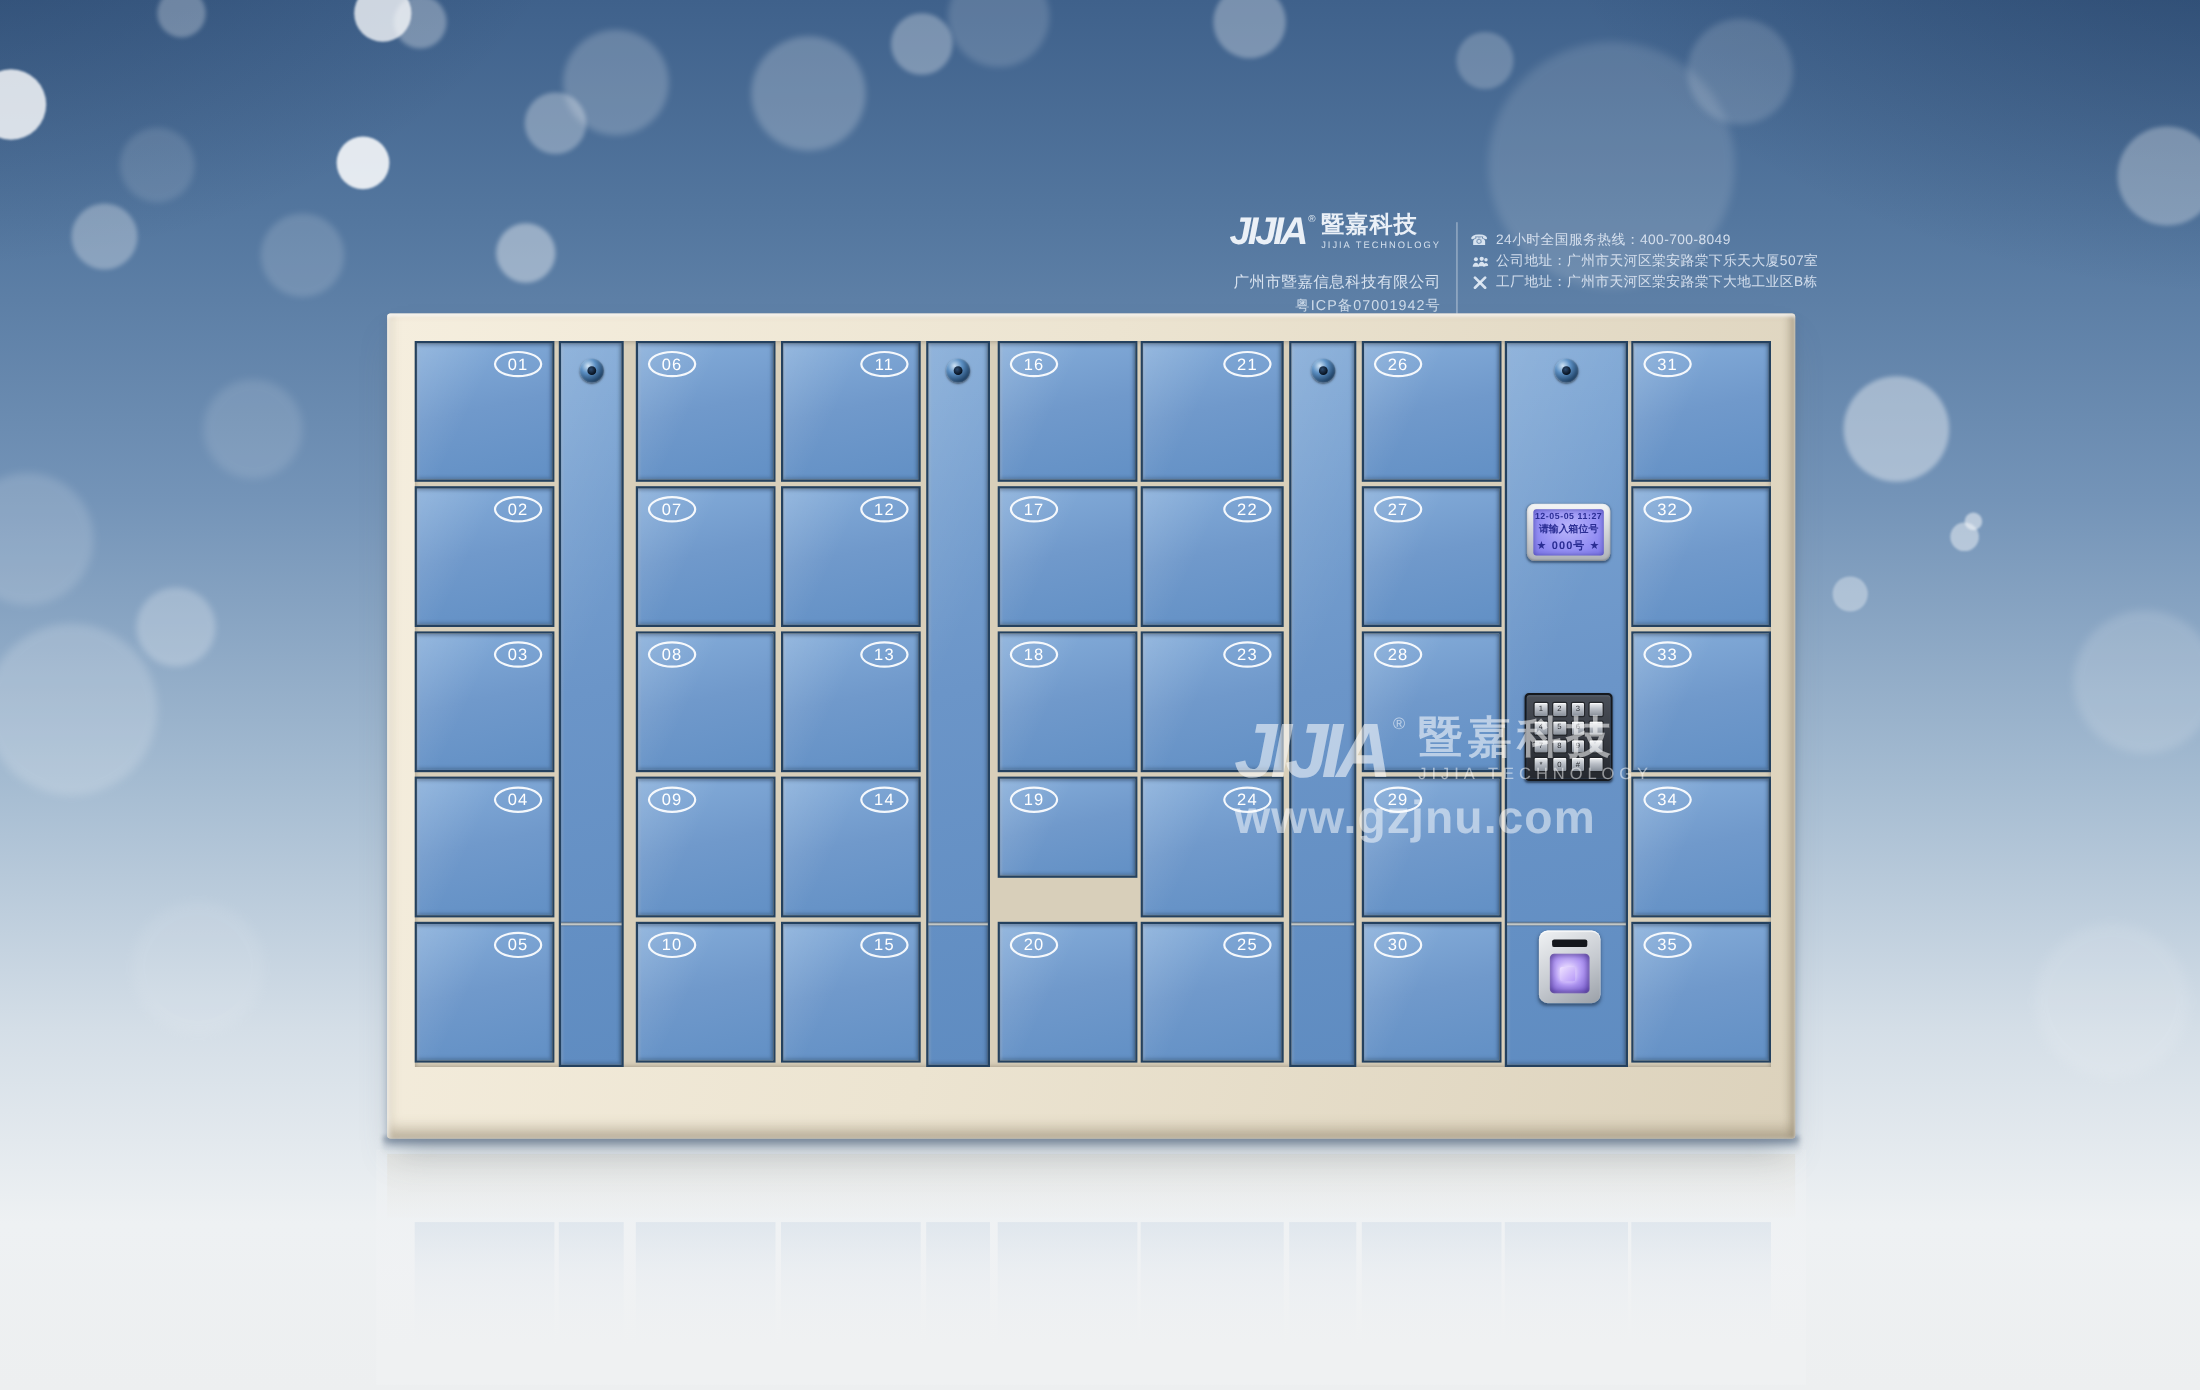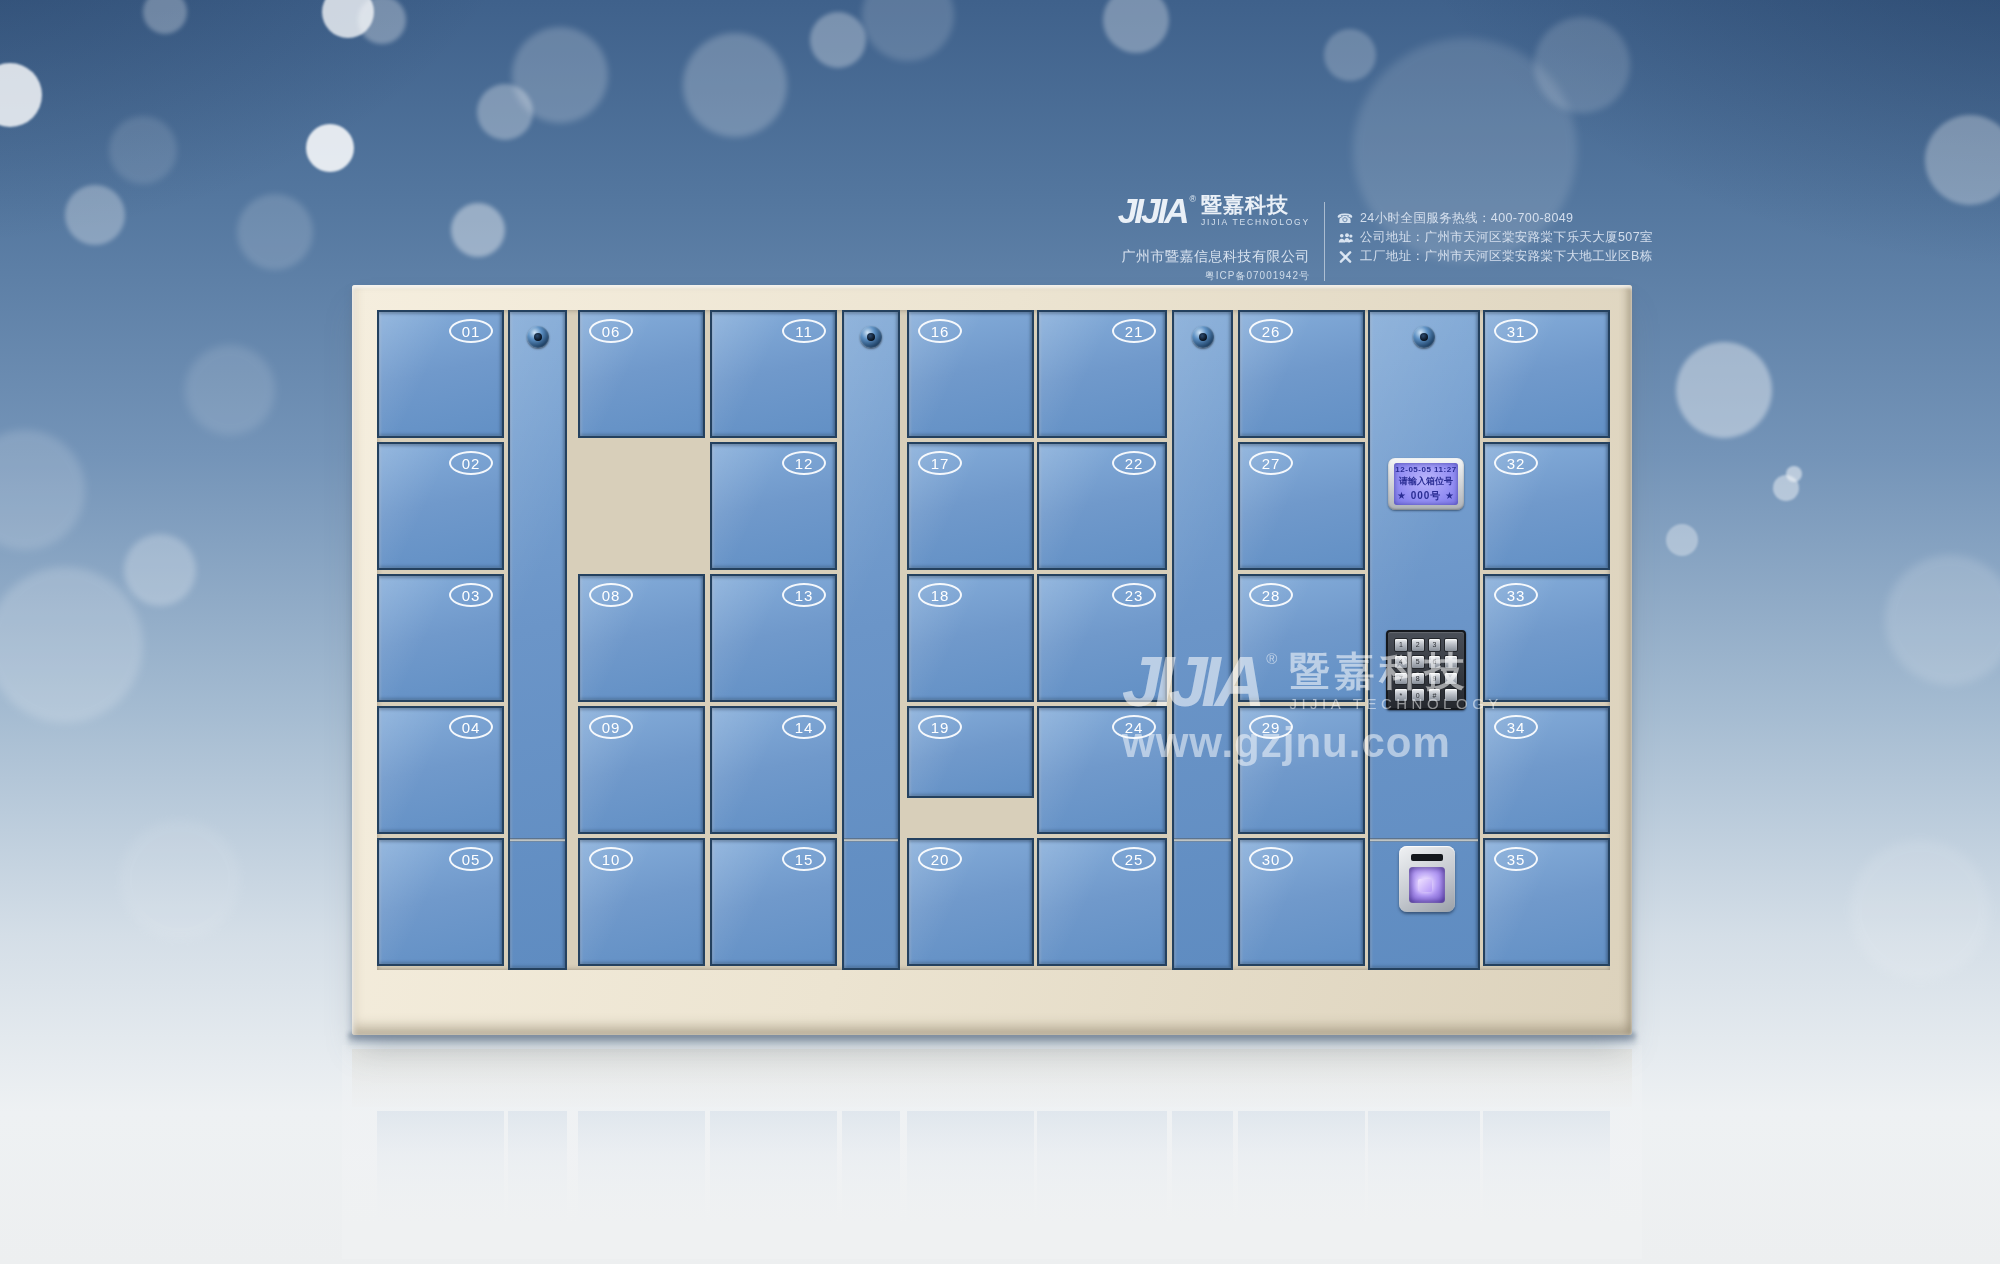--- a/index.html
+++ b/index.html
@@ -21,21 +21,21 @@
   .header{position:absolute;left:1102px;top:194px;z-index:20;display:flex;color:#e8eef6;}
   .h-left{width:208px;text-align:right;}
   .h-logo-row{display:flex;justify-content:flex-end;align-items:flex-start;}
   .h-logo{font-size:35px;line-height:34px;font-weight:900;font-style:italic;letter-spacing:-3px;
           color:rgba(242,247,252,.95);}
   .h-reg{font-size:9px;margin:0 2px 0 3px;color:rgba(242,247,252,.9);}
   .h-brand{display:flex;flex-direction:column;text-align:left;margin-left:3px;}
   .h-brand-cn{font-size:21px;line-height:22px;font-weight:bold;letter-spacing:1px;color:rgba(242,247,252,.95);}
   .h-brand-en{font-size:8.5px;letter-spacing:1.8px;margin-top:1px;color:rgba(235,242,250,.85);}
   .h-company{font-size:14px;margin-top:20px;letter-spacing:.5px;color:rgba(233,240,249,.88);}
-  .h-icp{font-size:10px;margin-top:3px;letter-spacing:1px;color:rgba(233,240,249,.8);}
+  .h-icp{font-size:13px;margin-top:3px;letter-spacing:1px;color:rgba(233,240,249,.8);}
   .h-divider{width:1px;background:rgba(255,255,255,.5);margin:8px 12px 2px 14px;}
   .h-right{padding-top:15px;}
   .c-row{display:flex;align-items:center;gap:7px;height:19px;font-size:12.5px;
          letter-spacing:.4px;color:rgba(230,238,248,.86);}
   .c-ic{width:16px;display:flex;justify-content:center;align-items:center;}
   .c-glyph{font-size:13px;line-height:13px;color:rgba(230,238,248,.9);}
   .c-ic svg{fill:rgba(230,238,248,.9);}
   
   .cabinet{
     position:absolute;left:352px;top:285px;width:1280px;height:750px;z-index:10;border-radius:3px;
@@ -232,20 +232,23 @@
         <div class="door" style="left: 0px; top: 528px; width: 127px; height: 128px; text-align: center;">
           <div class="badge right">05</div>
         </div>
         <div class="panel" style="left: 131px; top: 0px; width: 59px; height: 660px;">
           <div class="lock"></div>
           <div class="seam"></div>
         </div>
         <div class="door" style="left: 201px; top: 0px; width: 127px; height: 128px;">
           <div class="badge left">06</div>
         </div>
+        <div class="door" style="left: 201px; top: 132px; width: 127px; height: 128px;">
+          <div class="badge left">07</div>
+        </div>
         <div class="door" style="left: 201px; top: 264px; width: 127px; height: 128px;">
           <div class="badge left">08</div>
         </div>
         <div class="door" style="left: 201px; top: 396px; width: 127px; height: 128px;">
           <div class="badge left">09</div>
         </div>
         <div class="door" style="left: 201px; top: 528px; width: 127px; height: 128px;">
           <div class="badge left">10</div>
         </div>
         <div class="door" style="left: 333px; top: 0px; width: 127px; height: 128px;">

